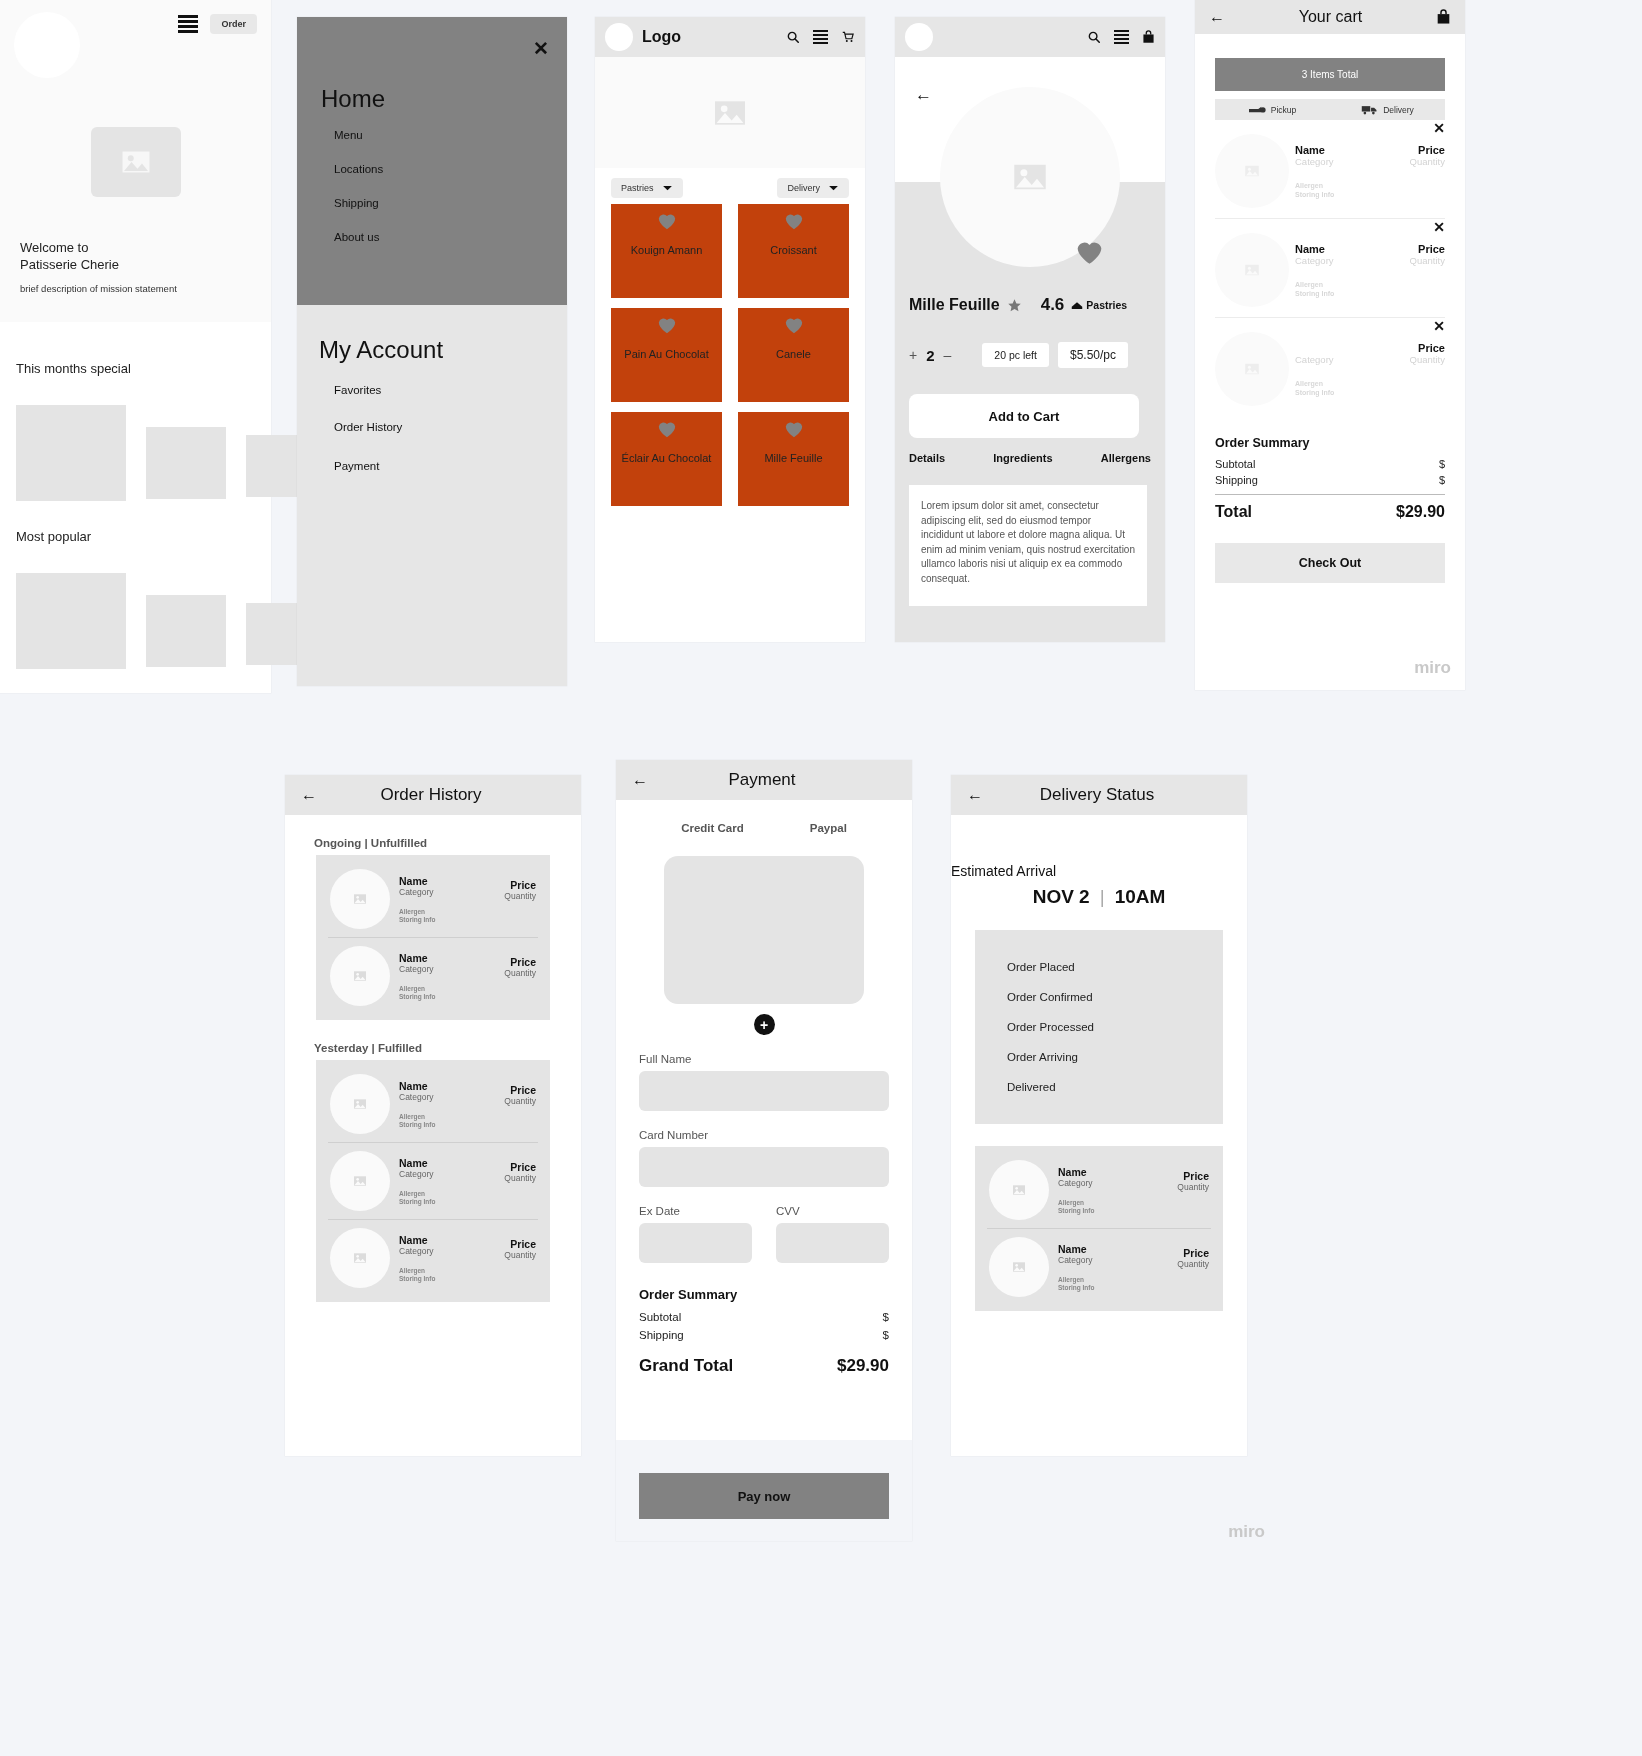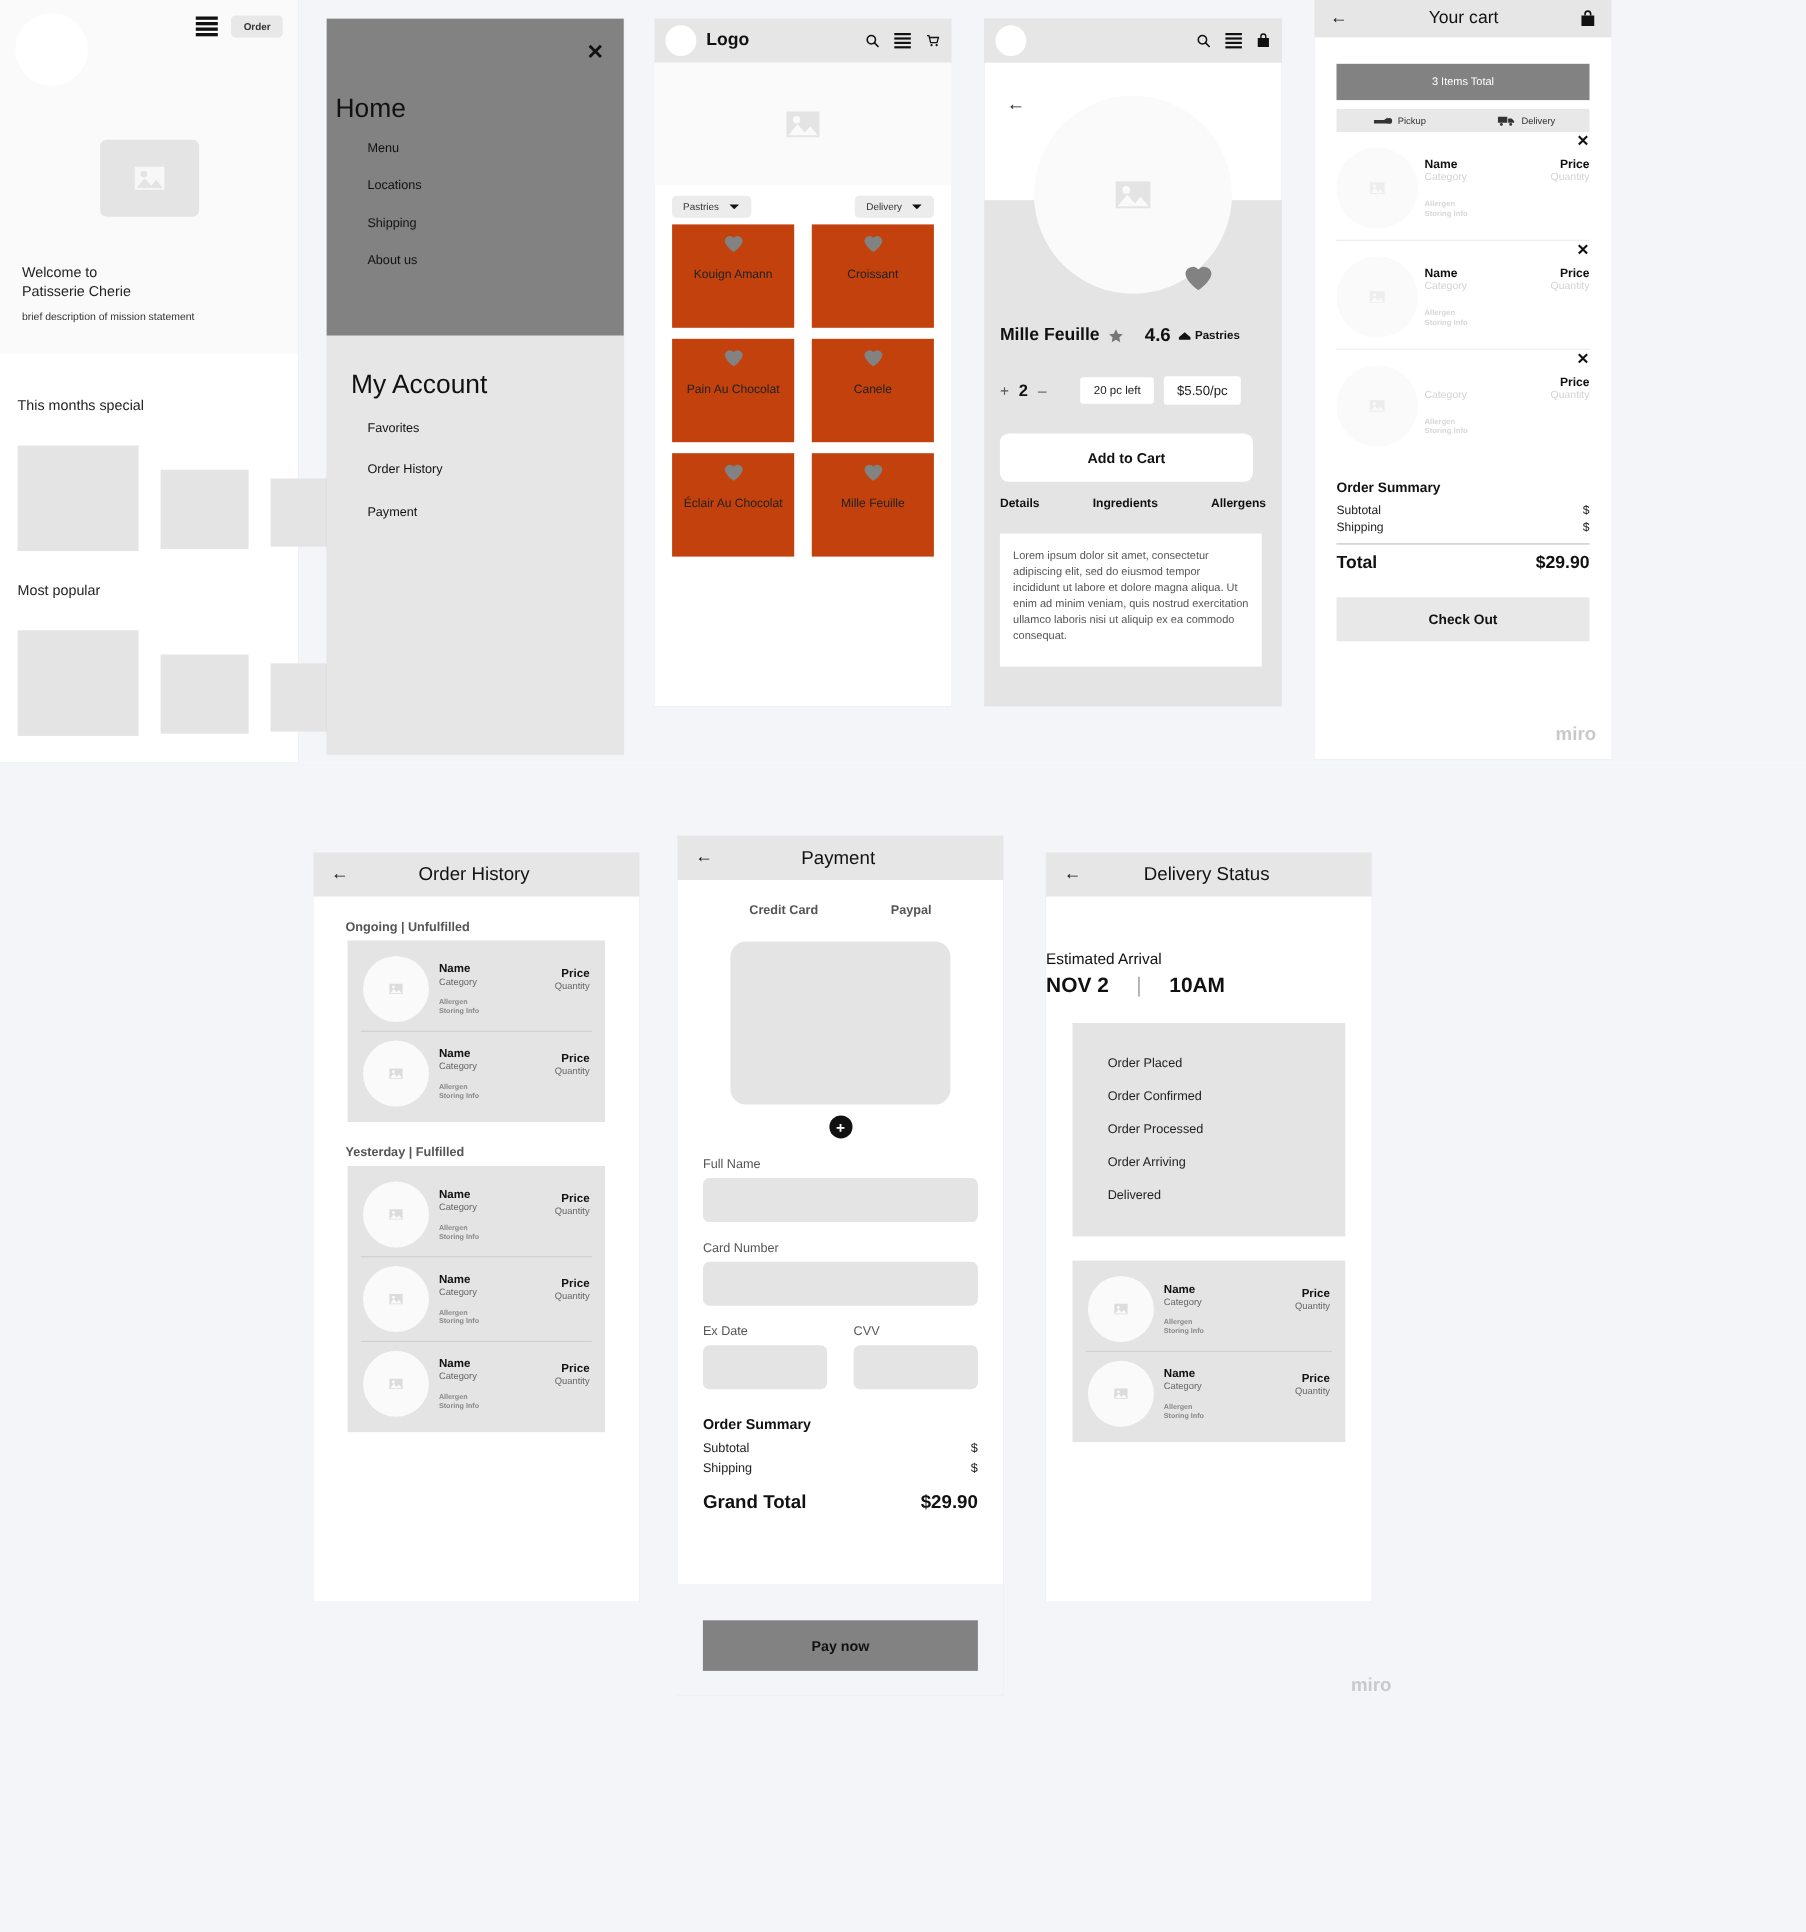--- a/index.html
+++ b/index.html
@@ -44,21 +44,21 @@
   #s-home .sec-title { position:absolute; font-size:13px; color:#222; }
   #s-home .cardrow { position:absolute; display:flex; align-items:flex-start; gap:20px; }
   #s-home .c1 { width:110px; height:96px; background:#e4e4e4; }
   #s-home .c2 { width:80px; height:72px; background:#e4e4e4; }
   #s-home .c3 { width:60px; height:62px; background:#e4e4e4; }
 
   
   #s-menu { left: 297px; top: 17px; width: 270px; height: 669px; background:#e6e6e6; }
   #s-menu .dark { position:absolute; left:0; top:0; width:270px; height:288px; background:#828282; }
   #s-menu .close { position:absolute; right:18px; top:22px; font-size:19px; font-weight:bold; color:#111; line-height:1; }
-  #s-menu h1 { position:absolute; left:8px; top:68px; font-size:24px; font-weight:400; color:#111; }
+  #s-menu h1 { position:absolute; left:24px; top:68px; font-size:24px; font-weight:400; color:#111; }
   #s-menu .mi { position:absolute; left:37px; font-size:11.5px; color:#111; }
   #s-menu h2 { position:absolute; left:22px; top:319px; font-size:24px; font-weight:400; color:#111; }
   #s-menu .ai { position:absolute; left:37px; font-size:11.5px; color:#111; }
 
   
   #s-list { left: 595px; top: 17px; width: 270px; height: 625px; background:#fff; }
   #s-list .bar { height:40px; background:#e6e6e6; display:flex; align-items:center; padding:0 10px; gap:9px; }
   #s-list .bar .circ { width:28px; height:28px; border-radius:50%; background:#fff; }
   #s-list .bar .logo { font-size:16px; font-weight:700; color:#111; }
   #s-list .bar .icons { margin-left:auto; display:flex; align-items:center; gap:13px; }
@@ -156,21 +156,21 @@
   #s-pay .grand { display:flex; justify-content:space-between; font-size:17px; font-weight:700; color:#111; margin-top:12px; }
   #s-pay .footbar { position:absolute; left:0; bottom:0; width:296px; height:101px; background:#f3f5f9; }
   #s-pay .paynow { position:absolute; left:23px; bottom:22px; width:250px; height:46px; background:#828282; display:flex; align-items:center; justify-content:center; font-size:13px; font-weight:700; color:#111; }
 
   
   #s-del { left: 951px; top: 775px; width: 296px; height: 681px; }
   #s-del .bar { height:40px; background:#e6e6e6; display:flex; align-items:center; padding:0 16px; }
   #s-del .bar .back { font-size:16px; color:#111; }
   #s-del .bar .title { flex:1; text-align:center; font-size:17px; color:#111; padding-right:20px; }
   #s-del .eta { text-align:left; font-size:14px; color:#111; margin-top:48px; }
-  #s-del .etav { text-align:center; font-size:19px; font-weight:700; color:#111; margin-top:7px; display:flex; align-items:center; gap:25px; }
+  #s-del .etav { text-align:center; font-size:19px; font-weight:700; color:#111; margin-top:7px; display:flex; justify-content:center; align-items:center; gap:10px; }
   #s-del .etav .sep { color:#aaa; font-weight:300; }
   #s-del .steps { margin:22px 24px 0; background:#e4e4e4; padding:22px 0; }
   #s-del .step { font-size:11.5px; color:#222; padding:9px 0 9px 32px; }
   #s-del .hblock { margin:22px 24px 0; background:#e4e4e4; padding:6px 0; }
   #s-del .miro { position:absolute; right:-18px; bottom:-86px; font-size:17px; color:#c9c9c9; font-weight:600; }
 </style>
 </head>
 <body>
 
 <div class="board-bg-top"></div>

